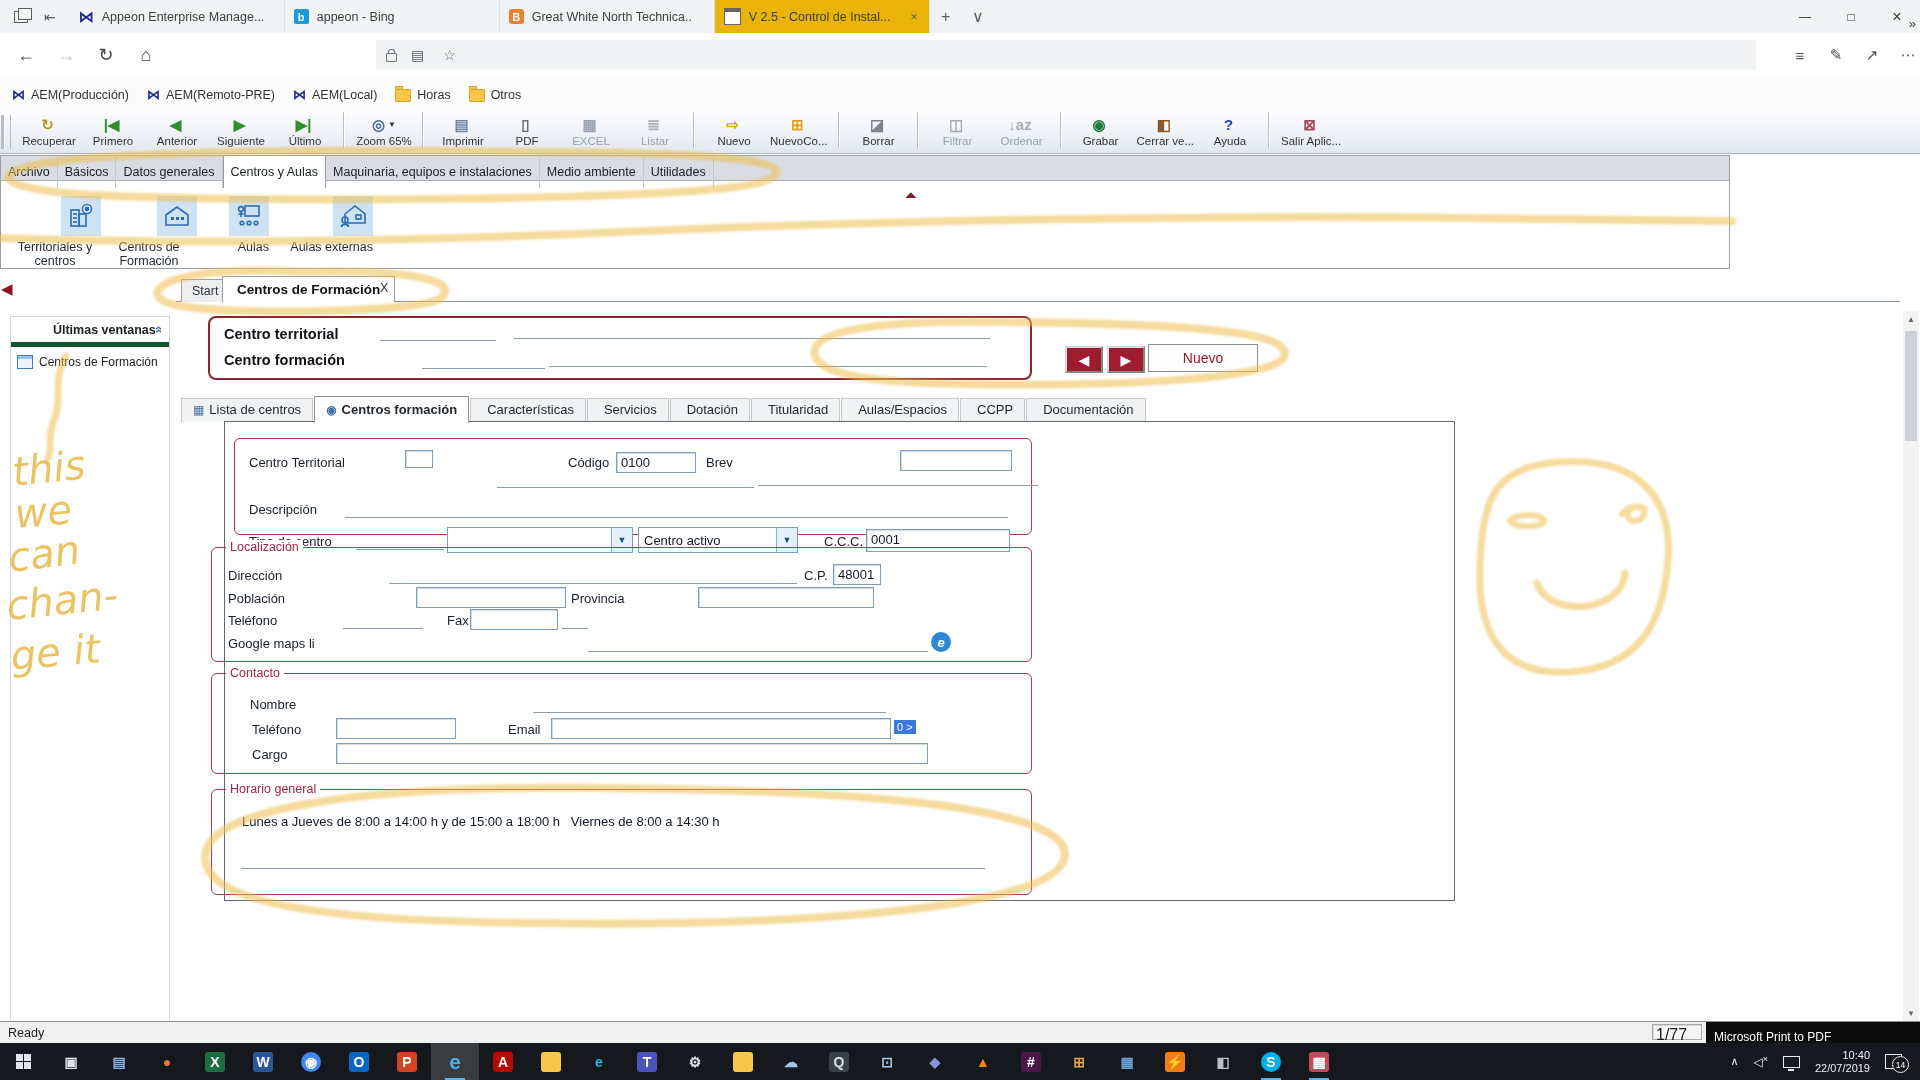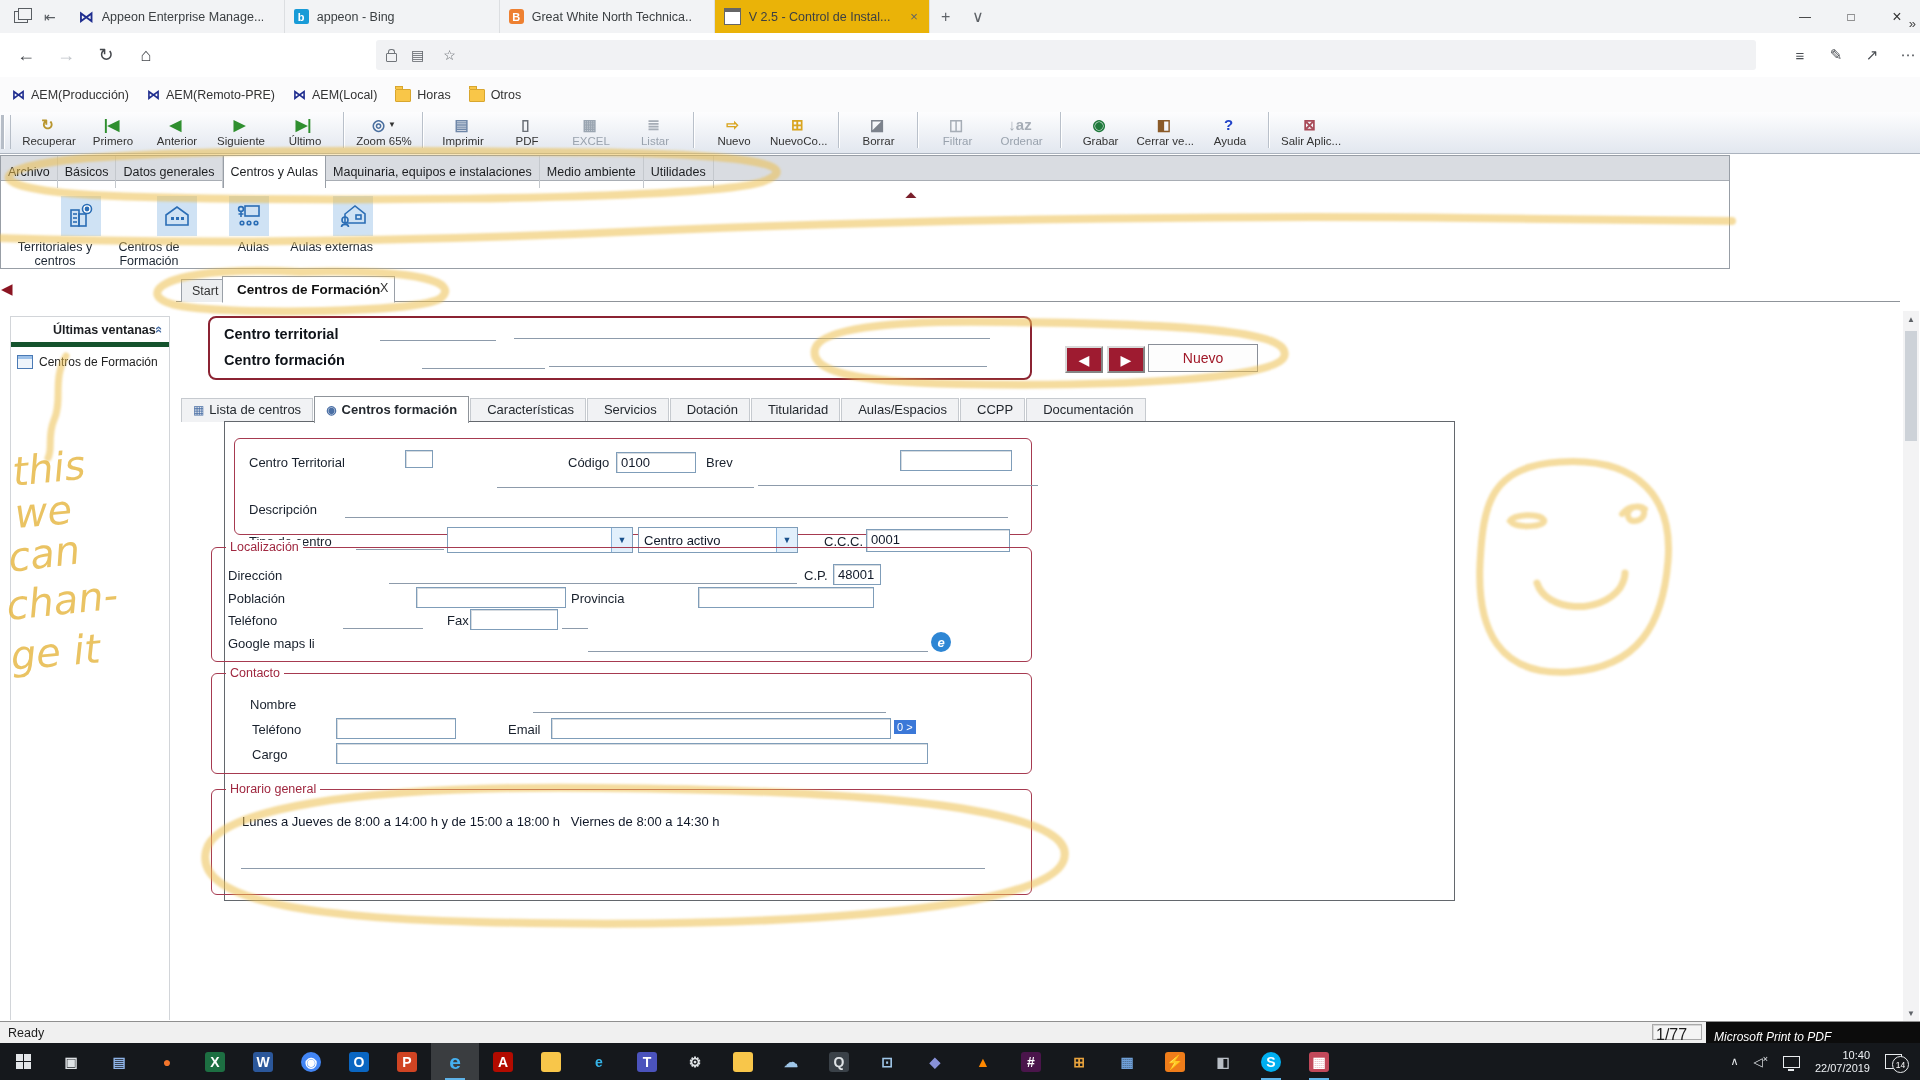--- a/index.html
+++ b/index.html
@@ -116,21 +116,21 @@
   .cbtn{margin-left:auto;width:20px;align-self:stretch;background:#e2f0fc;border-left:1px solid #86b0d8;color:#18508c;
         font-size:9px;display:flex;align-items:center;justify-content:center;}
   .chip{position:absolute;background:#3b78d8;color:#fff;font-size:11px;padding:1px 3px;white-space:nowrap;}
   .iebtn{position:absolute;width:20px;height:20px;border-radius:50%;background:#2e86d4;color:#fff;font-size:13px;font-weight:bold;
          display:flex;align-items:center;justify-content:center;font-style:italic;}
   .horario-text{position:absolute;font-size:13px;color:#101828;white-space:pre;}
   
   .statusbar{position:absolute;left:0;top:1021px;width:1920px;height:22px;background:#f0f0f0;border-top:1px solid #8f8f8f;box-sizing:border-box;font-size:12.5px;color:#1c1c1c;}
   .st-ready{position:absolute;left:8px;top:4px;}
   .st-page{position:absolute;left:1652px;top:2px;width:50px;height:16px;border:1px solid #a9a9a9;box-shadow:inset 1px 1px 0 rgba(0,0,0,.12);font-size:16px;padding:1px 3px;box-sizing:border-box;background:#f4f4f4;}
-  .st-printer{position:absolute;left:1706px;top:0;width:214px;height:29px;background:#0c0c0c;color:#fff;font-size:12px;display:flex;align-items:center;padding-left:8px;box-sizing:border-box;font-style:italic;}
+  .st-printer{position:absolute;left:1706px;top:0;width:214px;height:29px;background:#0c0c0c;color:#fff;font-size:12px;display:flex;align-items:center;padding-left:8px;box-sizing:border-box;}
   
   .vscroll{position:absolute;left:1903px;top:311px;width:16px;height:710px;background:#f3f3f4;}
   .vs-arrow{position:absolute;left:0;width:16px;height:16px;display:flex;align-items:center;justify-content:center;font-size:8px;color:#5f6368;}
   .vs-thumb{position:absolute;left:2px;top:20px;width:12px;height:110px;background:#cdd2d8;}
   
   .taskbar{position:absolute;left:0;top:1043px;width:1920px;height:37px;background:#15181c;display:flex;align-items:center;}
   .tk-start{width:47px;height:37px;display:flex;align-items:center;justify-content:center;}
   .winlogo{display:grid;grid-template-columns:7px 7px;grid-template-rows:7px 7px;gap:1px;}
   .winlogo span{background:#e3e6e9;}
   .tsearch{width:350px;height:29px;background:#f8f9fa;border:1px solid #80858b;display:flex;align-items:center;gap:8px;

